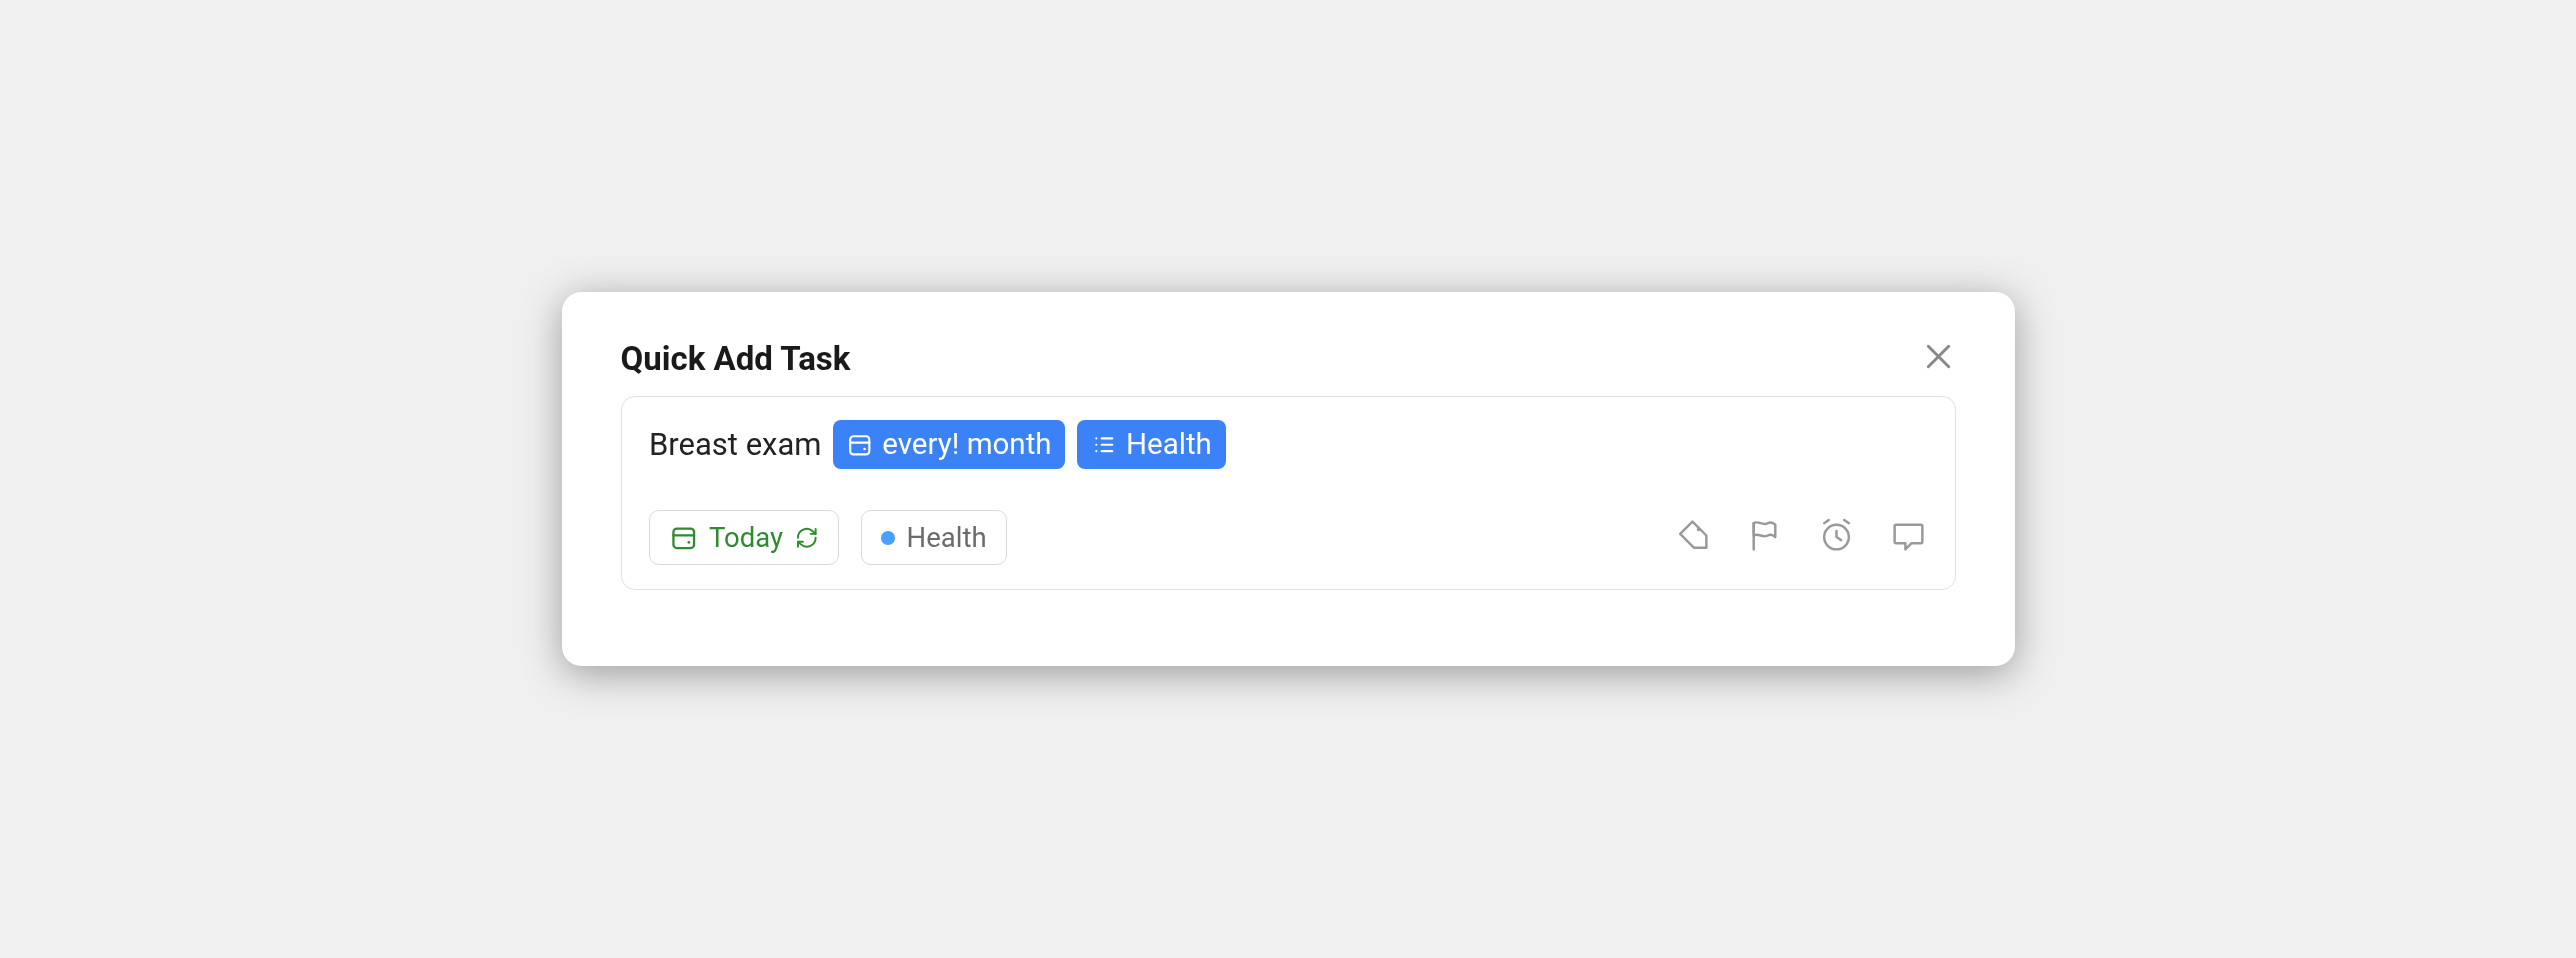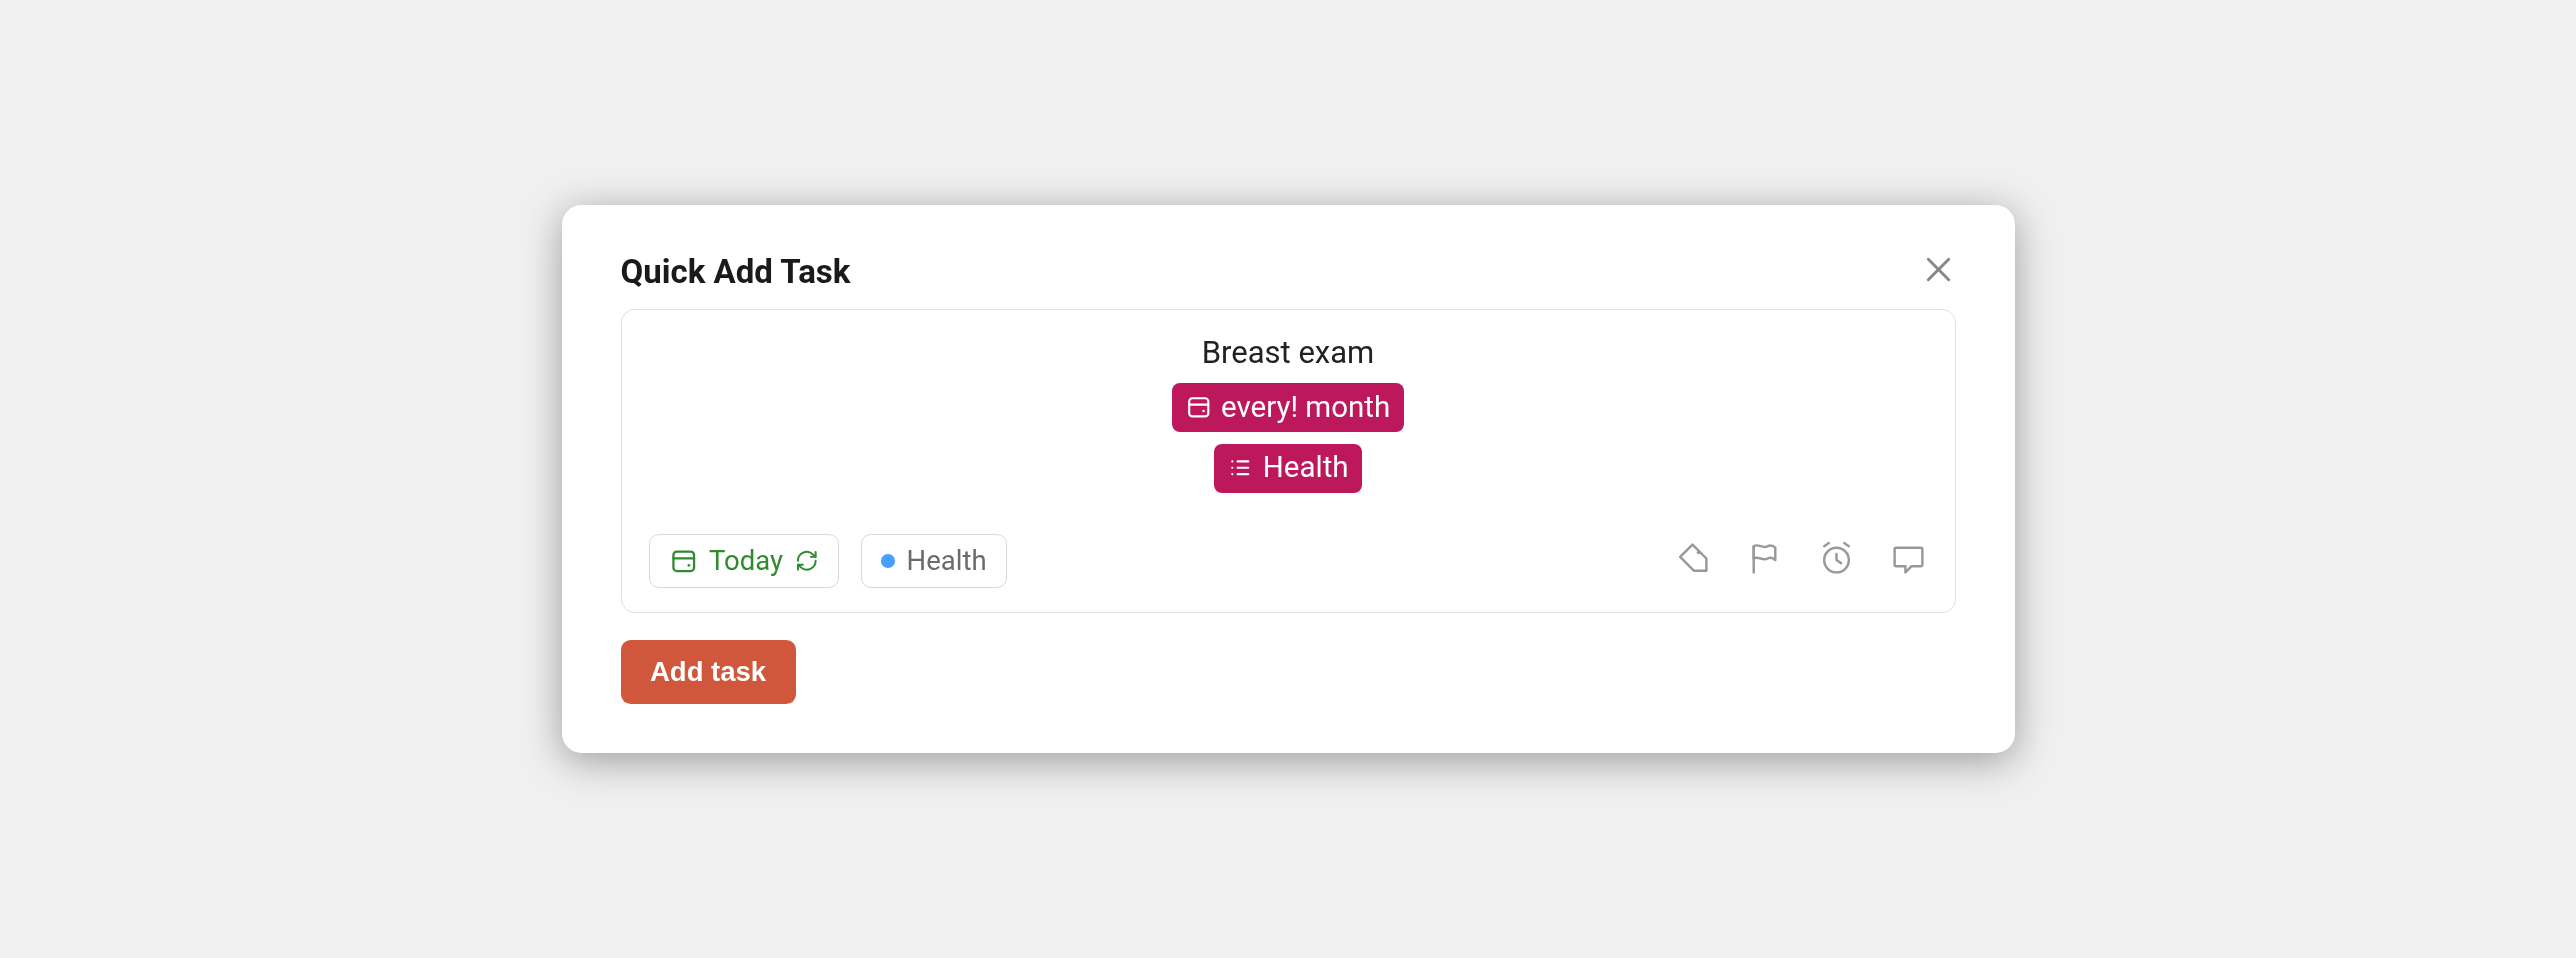--- a/index.html
+++ b/index.html
@@ -47,31 +47,30 @@
       padding: 23.6px 27.5px;
       margin-bottom: 27.5px;
     }
     .task-line {
       display: flex;
       align-items: center;
       flex-wrap: wrap;
       gap: 11.8px;
       margin-bottom: 41px;
       font-size: 29.5px;
-      flex-direction: column;
     }
     .task-text {
       color: #222;
       font-size: 31px;
     }
     .token {
       display: inline-flex;
       align-items: center;
       gap: 9.8px;
-      background: #be185d;
+      background: #3b82f6;
       color: #ffffff;
       border-radius: 7.9px;
       padding: 3.9px 13.7px;
       font-size: 29.5px;
       line-height: 1.4;
     }
     .token svg {
       stroke: #ffffff;
     }
     .chips-row {
@@ -215,15 +214,14 @@
         </div>
         <div class="icon-btn">
           <svg width="37" height="37" viewBox="0 0 24 24" stroke-width="1.6" stroke-linecap="round" stroke-linejoin="round">
             <path d="M4 5 h16 a1 1 0 0 1 1 1 v10 a1 1 0 0 1 -1 1 h-6 l-4 4 v-4 H4 a1 1 0 0 1 -1 -1 V6 a1 1 0 0 1 1 -1 z"></path>
           </svg>
         </div>
       </div>
     </div>
   </div>
 
-  <button class="add-btn">Add task</button>
 </div>
 
 
 </body></html>

